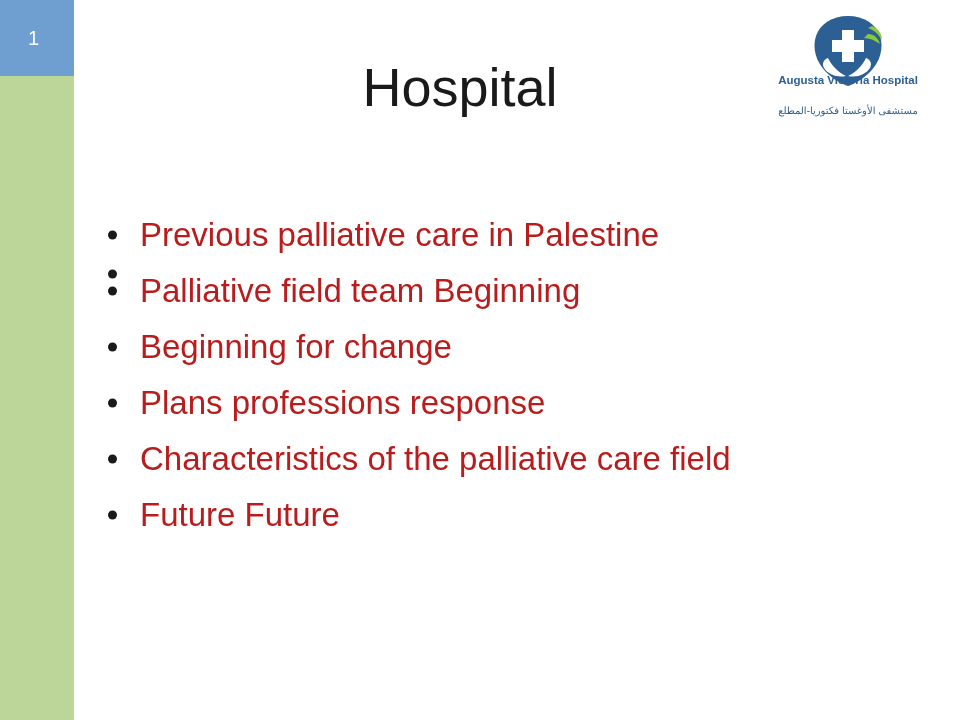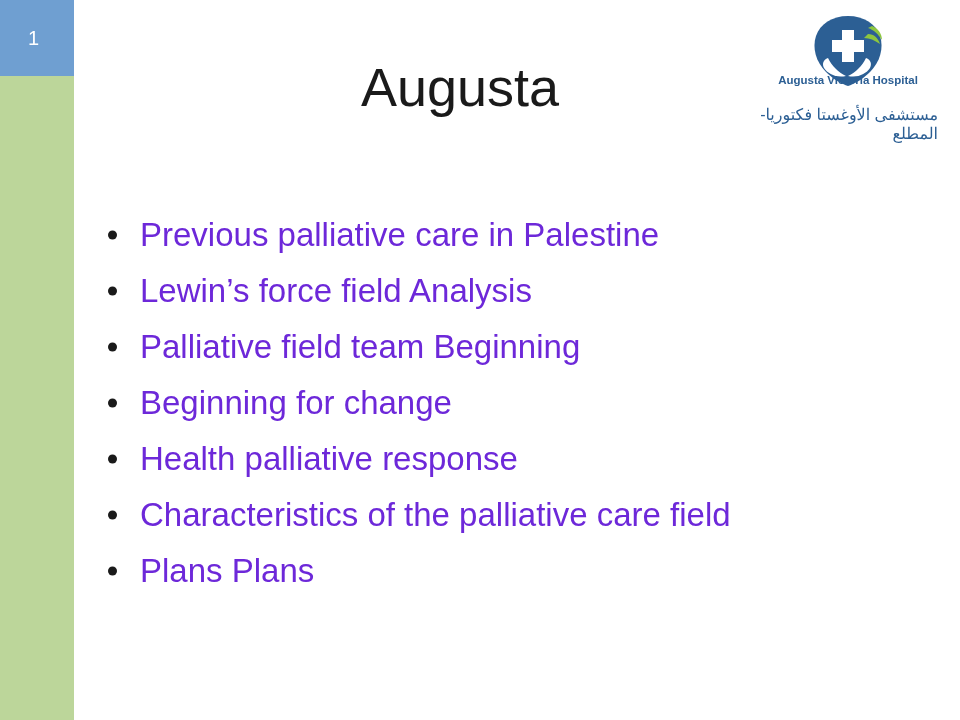--- a/index.html
+++ b/index.html
@@ -66,21 +66,21 @@
     left: 104px;
     top: 218px;
     width: 820px;
     list-style: none;
     margin: 0;
     padding: 0;
   }
   .bullet-item {
     position: relative;
     font-size: 33px;
-    color: #6d28d9;
+    color: #b91c1c;
     line-height: 1;
     padding: 0 0 0 36px;
     margin: 0 0 23px 0;
     white-space: nowrap;
   }
   .bullet-item .dot {
     position: absolute;
     left: 4px;
     top: 50%;
     transform: translateY(-50%);
@@ -114,21 +114,22 @@
     text-align: center;
     font-size: 11.5px;
     font-weight: bold;
     color: #2c5f94;
   }
   .logo-text-ar {
     position: absolute;
     left: 0;
     right: 0;
     top: 91px;
-    font-size: 16px;
+    text-align: center;
+    font-size: 10px;
     color: #2c5f94;
     direction: rtl;
   }
 </style>
 </head>
 <body>
 
 <div class="slide">
 
   <div class="left-bar-green"></div>
@@ -145,46 +146,45 @@
           <path d="M64 44 c-4 8 -10 14 -18 18 c10 2 18 -2 22 -8 c2 -4 1 -8 -4 -10 z" fill="#ffffff"></path>
           <path d="M70 12 c6 2 10 8 10 14 c-4 -6 -8 -10 -14 -12 z" fill="#8dc63f"></path>
           <path d="M66 20 c6 0 10 4 12 10 c-6 -4 -10 -6 -16 -6 z" fill="#8dc63f"></path>
         </g>
       </svg>
     </div>
     <div class="logo-text-en">Augusta Victoria Hospital</div>
     <div class="logo-text-ar">مستشفى الأوغستا فكتوريا-المطلع</div>
   </div>
 
-  <div class="title">Augusta</div>
+  <div class="title">Hospital</div>
 
   <ul class="bullets">
     <li class="bullet-item">
       <span class="dot"></span>
       <span>Previous palliative care in Palestine</span>
     </li>
     <li class="bullet-item">
       <span class="dot"></span>
-      <span>Lewin’s force field Analysis</span>
     </li>
     <li class="bullet-item">
       <span class="dot"></span>
       <span>Palliative field team Beginning</span>
     </li>
     <li class="bullet-item">
       <span class="dot"></span>
       <span>Beginning for change</span>
     </li>
     <li class="bullet-item">
       <span class="dot"></span>
-      <span>Health palliative response</span>
+      <span>Plans professions response</span>
     </li>
     <li class="bullet-item">
       <span class="dot"></span>
       <span>Characteristics of the palliative care field</span>
     </li>
     <li class="bullet-item">
       <span class="dot"></span>
-      <span>Plans Plans</span>
+      <span>Future Future</span>
     </li>
   </ul>
 
 </div>
 
 </body></html>

